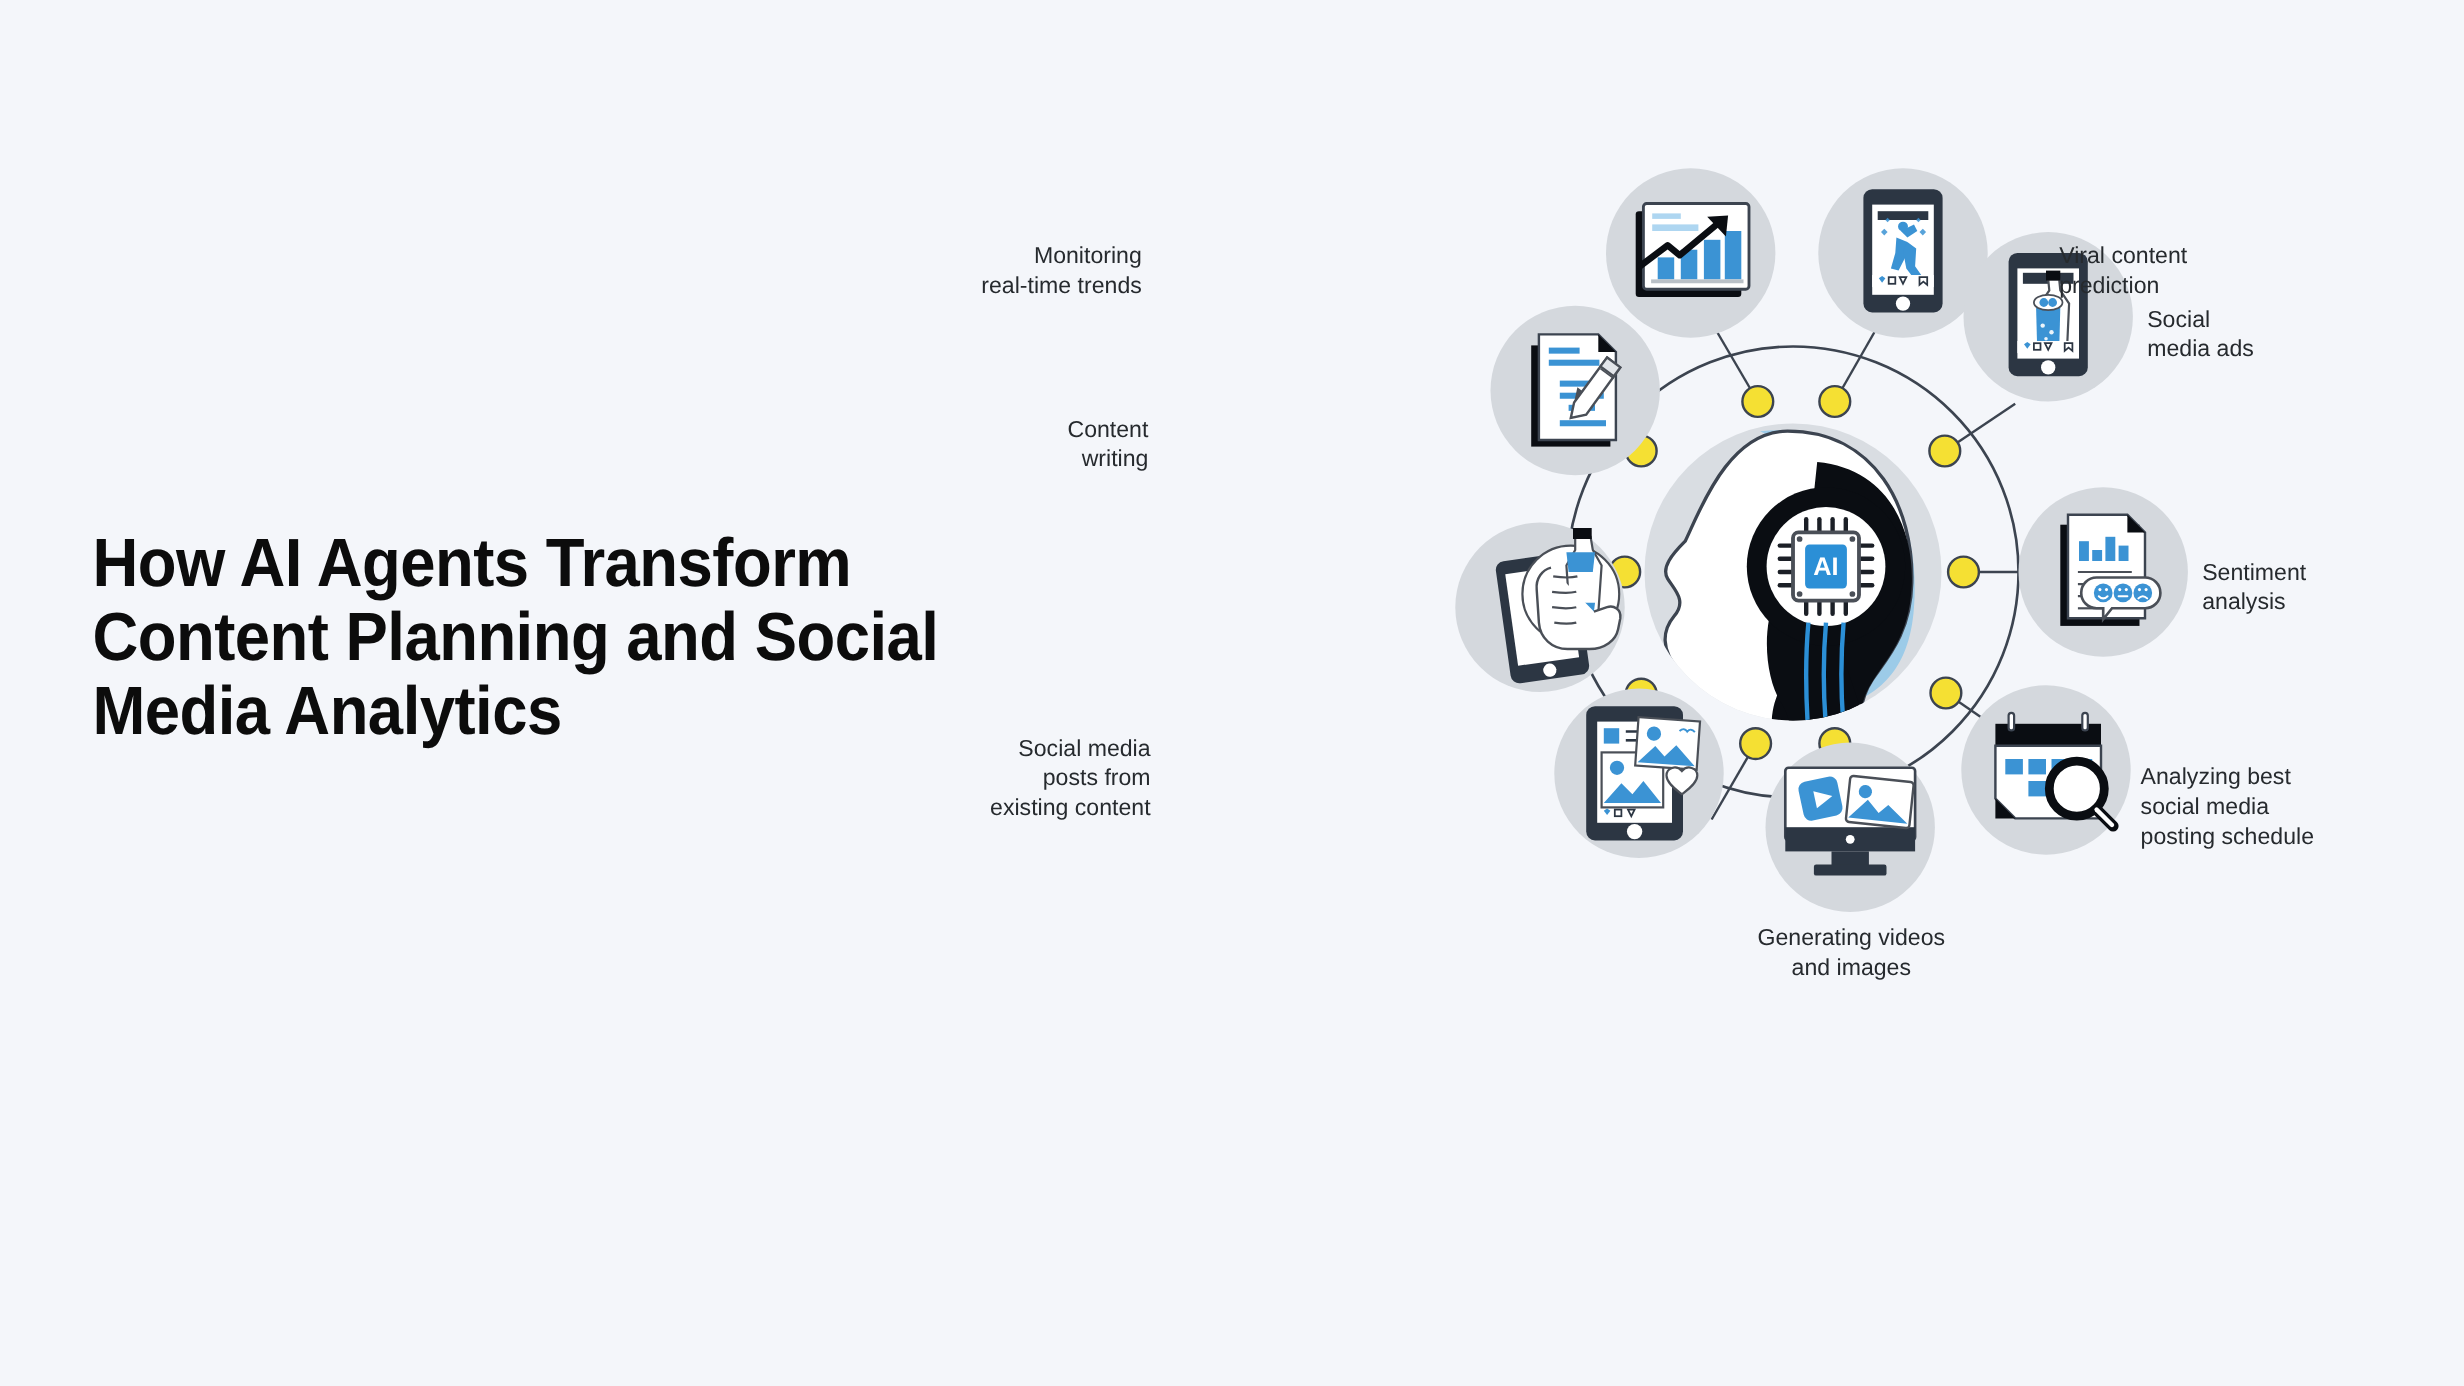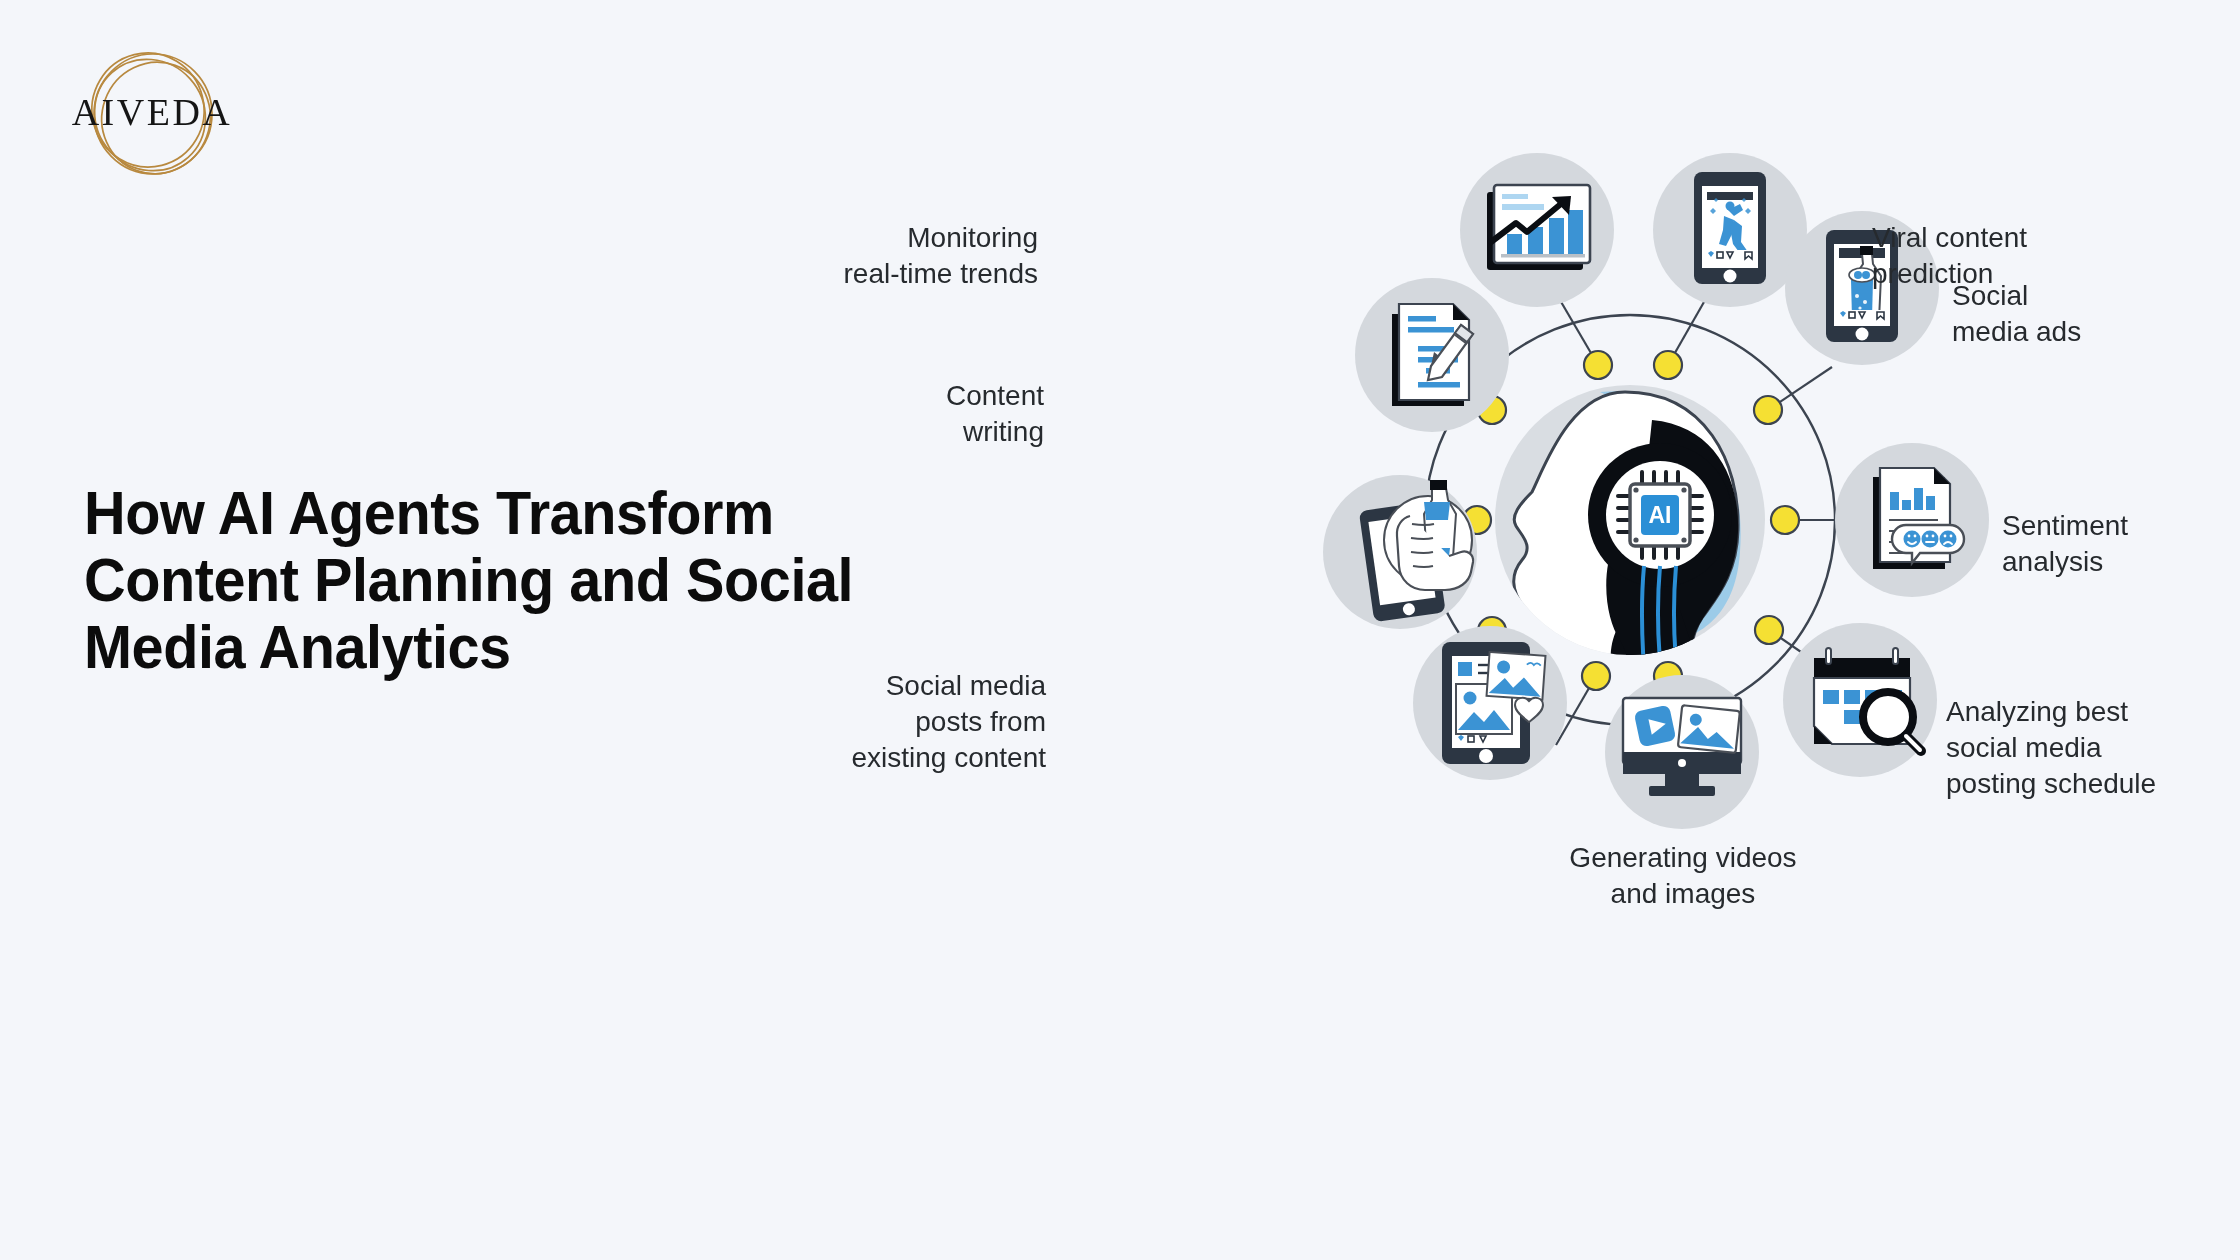--- a/index.html
+++ b/index.html
@@ -24,44 +24,33 @@
     transform: scaleX(0.93); transform-origin: left top;
   }
   .headline span { display: block; }
 
   
   .diagram { position: absolute; left: 1040px; top: 120px; width: 1180px; height: 1000px; }
   .diagram > svg { position: absolute; left: 0; top: 0; }
 
   .node-label {
     position: absolute;
-    font-size: 28px; line-height: 1.28; color: #262a2e;
+    font-size: 21px; line-height: 1.28; color: #262a2e;
     font-family: "Liberation Sans", sans-serif;
     white-space: pre-line;
   }
   .lbl-right { text-align: left; }
   .lbl-left  { text-align: right; }
   .lbl-center{ text-align: center; }
 </style>
 </head>
 <body>
 
 <div class="page">
 
-  <div class="logo">
-    <svg width="180" height="155" viewBox="0 0 180 155">
-      <g fill="none" stroke="#b8893f" stroke-width="1.7">
-        <ellipse cx="91" cy="74" rx="59" ry="60"></ellipse>
-        <ellipse cx="86" cy="70" rx="56" ry="57" transform="rotate(-14 86 70)"></ellipse>
-        <ellipse cx="94" cy="78" rx="54" ry="56" transform="rotate(20 94 78)"></ellipse>
-        <ellipse cx="88" cy="75" rx="57" ry="54" transform="rotate(48 88 75)"></ellipse>
-      </g>
-      <text x="90" y="85" text-anchor="middle" font-family="Liberation Serif, serif" font-size="38" letter-spacing="2.5" fill="#151515">AIVEDA</text>
-    </svg>
-  </div>
 
   <h1 class="headline">
     <span>How AI Agents Transform</span>
     <span>Content Planning and Social</span>
     <span>Media Analytics</span>
   </h1>
 
   <div class="diagram">
 
     <svg width="1180" height="1000" viewBox="0 0 1180 1000">

